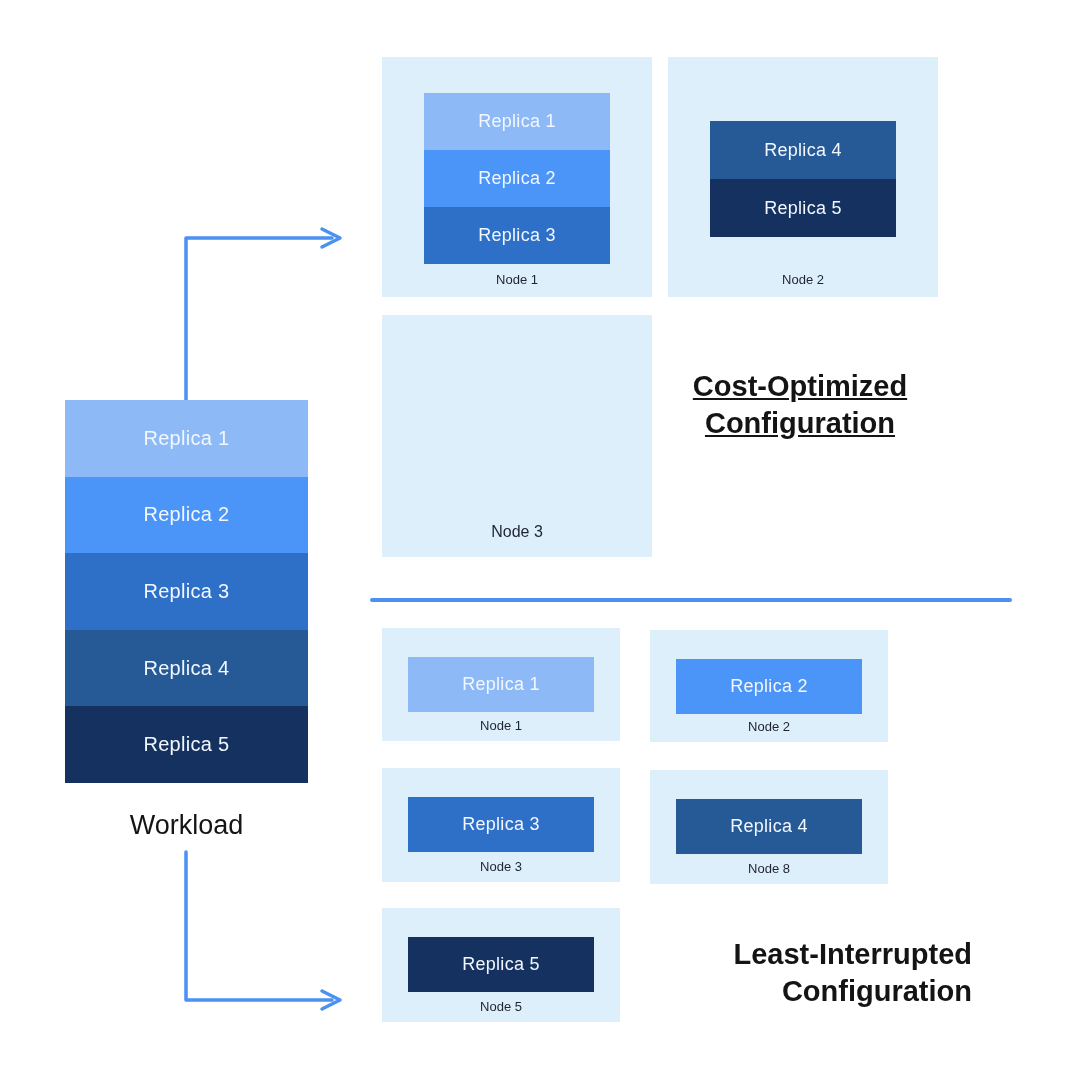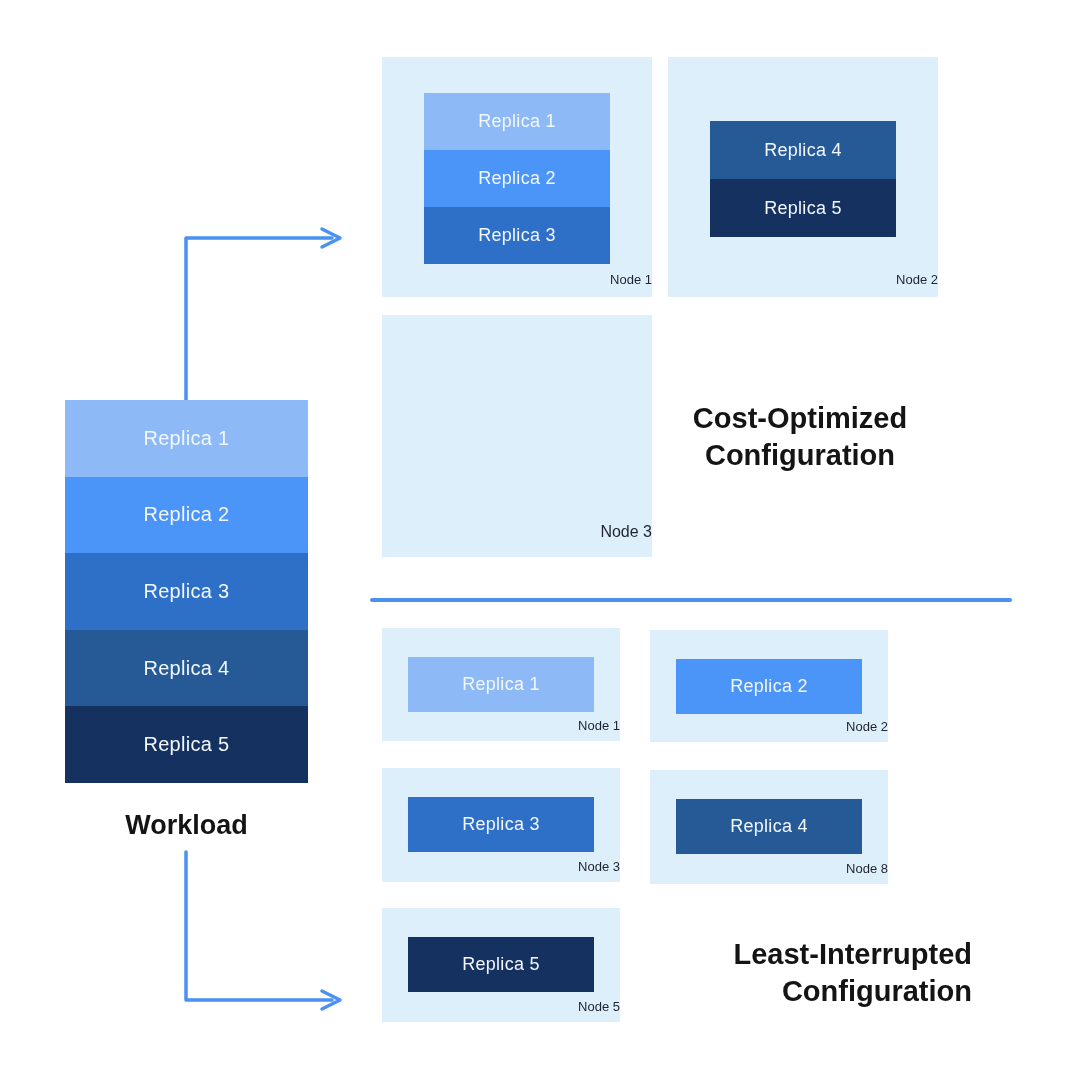--- a/index.html
+++ b/index.html
@@ -8,25 +8,25 @@
     position:relative; width:1080px; height:1080px;
     background:#ffffff; overflow:hidden;
     font-family:"Liberation Sans", sans-serif;
   }
   .arrows { position:absolute; left:0; top:0; width:1080px; height:1080px; pointer-events:none; }
   .arrow path { fill:none; stroke-width:3.5; stroke-linecap:round; stroke-linejoin:round; }
 
   
   .workload-stack { position:absolute; left:65px; top:400px; width:243px; height:383px; display:flex; flex-direction:column; }
   .wl-replica { flex:1; display:flex; align-items:center; justify-content:center; color:#f2f7ff; font-size:20px; letter-spacing:.3px; }
-  .workload-title { position:absolute; left:45px; top:810px; width:283px; text-align:center; font-size:27px; font-weight:bold; color:#141414; }
+  .workload-title { position:absolute; left:45px; top:810px; width:283px; text-align:center; font-size:27px; font-weight:normal; color:#141414; }
 
   
   .node { position:absolute; }
-  .node-label { position:absolute; left:0; bottom:10px; width:100%; text-align:right; font-size:13px; color:#1f2430; }
+  .node-label { position:absolute; left:0; bottom:10px; width:100%; text-align:center; font-size:13px; color:#1f2430; }
   .bar { display:flex; align-items:center; justify-content:center; color:#f2f7ff; font-size:18px; letter-spacing:.3px; }
 
   .co-n1 { left:382px; top:57px;  width:270px; height:240px; }
   .co-n2 { left:668px; top:57px;  width:270px; height:240px; }
   .co-n3 { left:382px; top:315px; width:270px; height:242px; }
   .co-n3 .node-label { font-size:16px; bottom:16px; }
   .bars-co1 { position:absolute; left:42px; top:36px; width:186px; }
   .bars-co1 .bar { height:57px; }
   .bars-co2 { position:absolute; left:42px; top:64px; width:186px; }
   .bars-co2 .bar { height:58px; }
@@ -38,21 +38,21 @@
   .li-n5 { left:382px; top:908px; width:238px; height:114px; }
   .li-bar { position:absolute; left:26px; top:29px; width:186px; height:55px; }
   .li-n1 .node-label, .li-n2 .node-label, .li-n3 .node-label,
   .li-n4 .node-label, .li-n5 .node-label { bottom:8px; }
 
   
   .section-title {
     position:absolute; text-align:center; font-size:29px; font-weight:bold;
     color:#141414; line-height:1.28; white-space:pre-line;
   }
-  .co-title { left:635px; top:400px; width:330px; }
+  .co-title { left:635px; top:368px; width:330px;text-decoration:underline; }
   .li-title { left:642px; top:936px; width:330px;text-align:right; }
 
   .divider { position:absolute; left:370px; top:598px; width:642px; height:4px; border-radius:2px; }
 </style>
 </head>
 <body>
 
 <div class="canvas">
 
   <svg class="arrows" viewBox="0 0 1080 1080" xmlns="http://www.w3.org/2000/svg">

